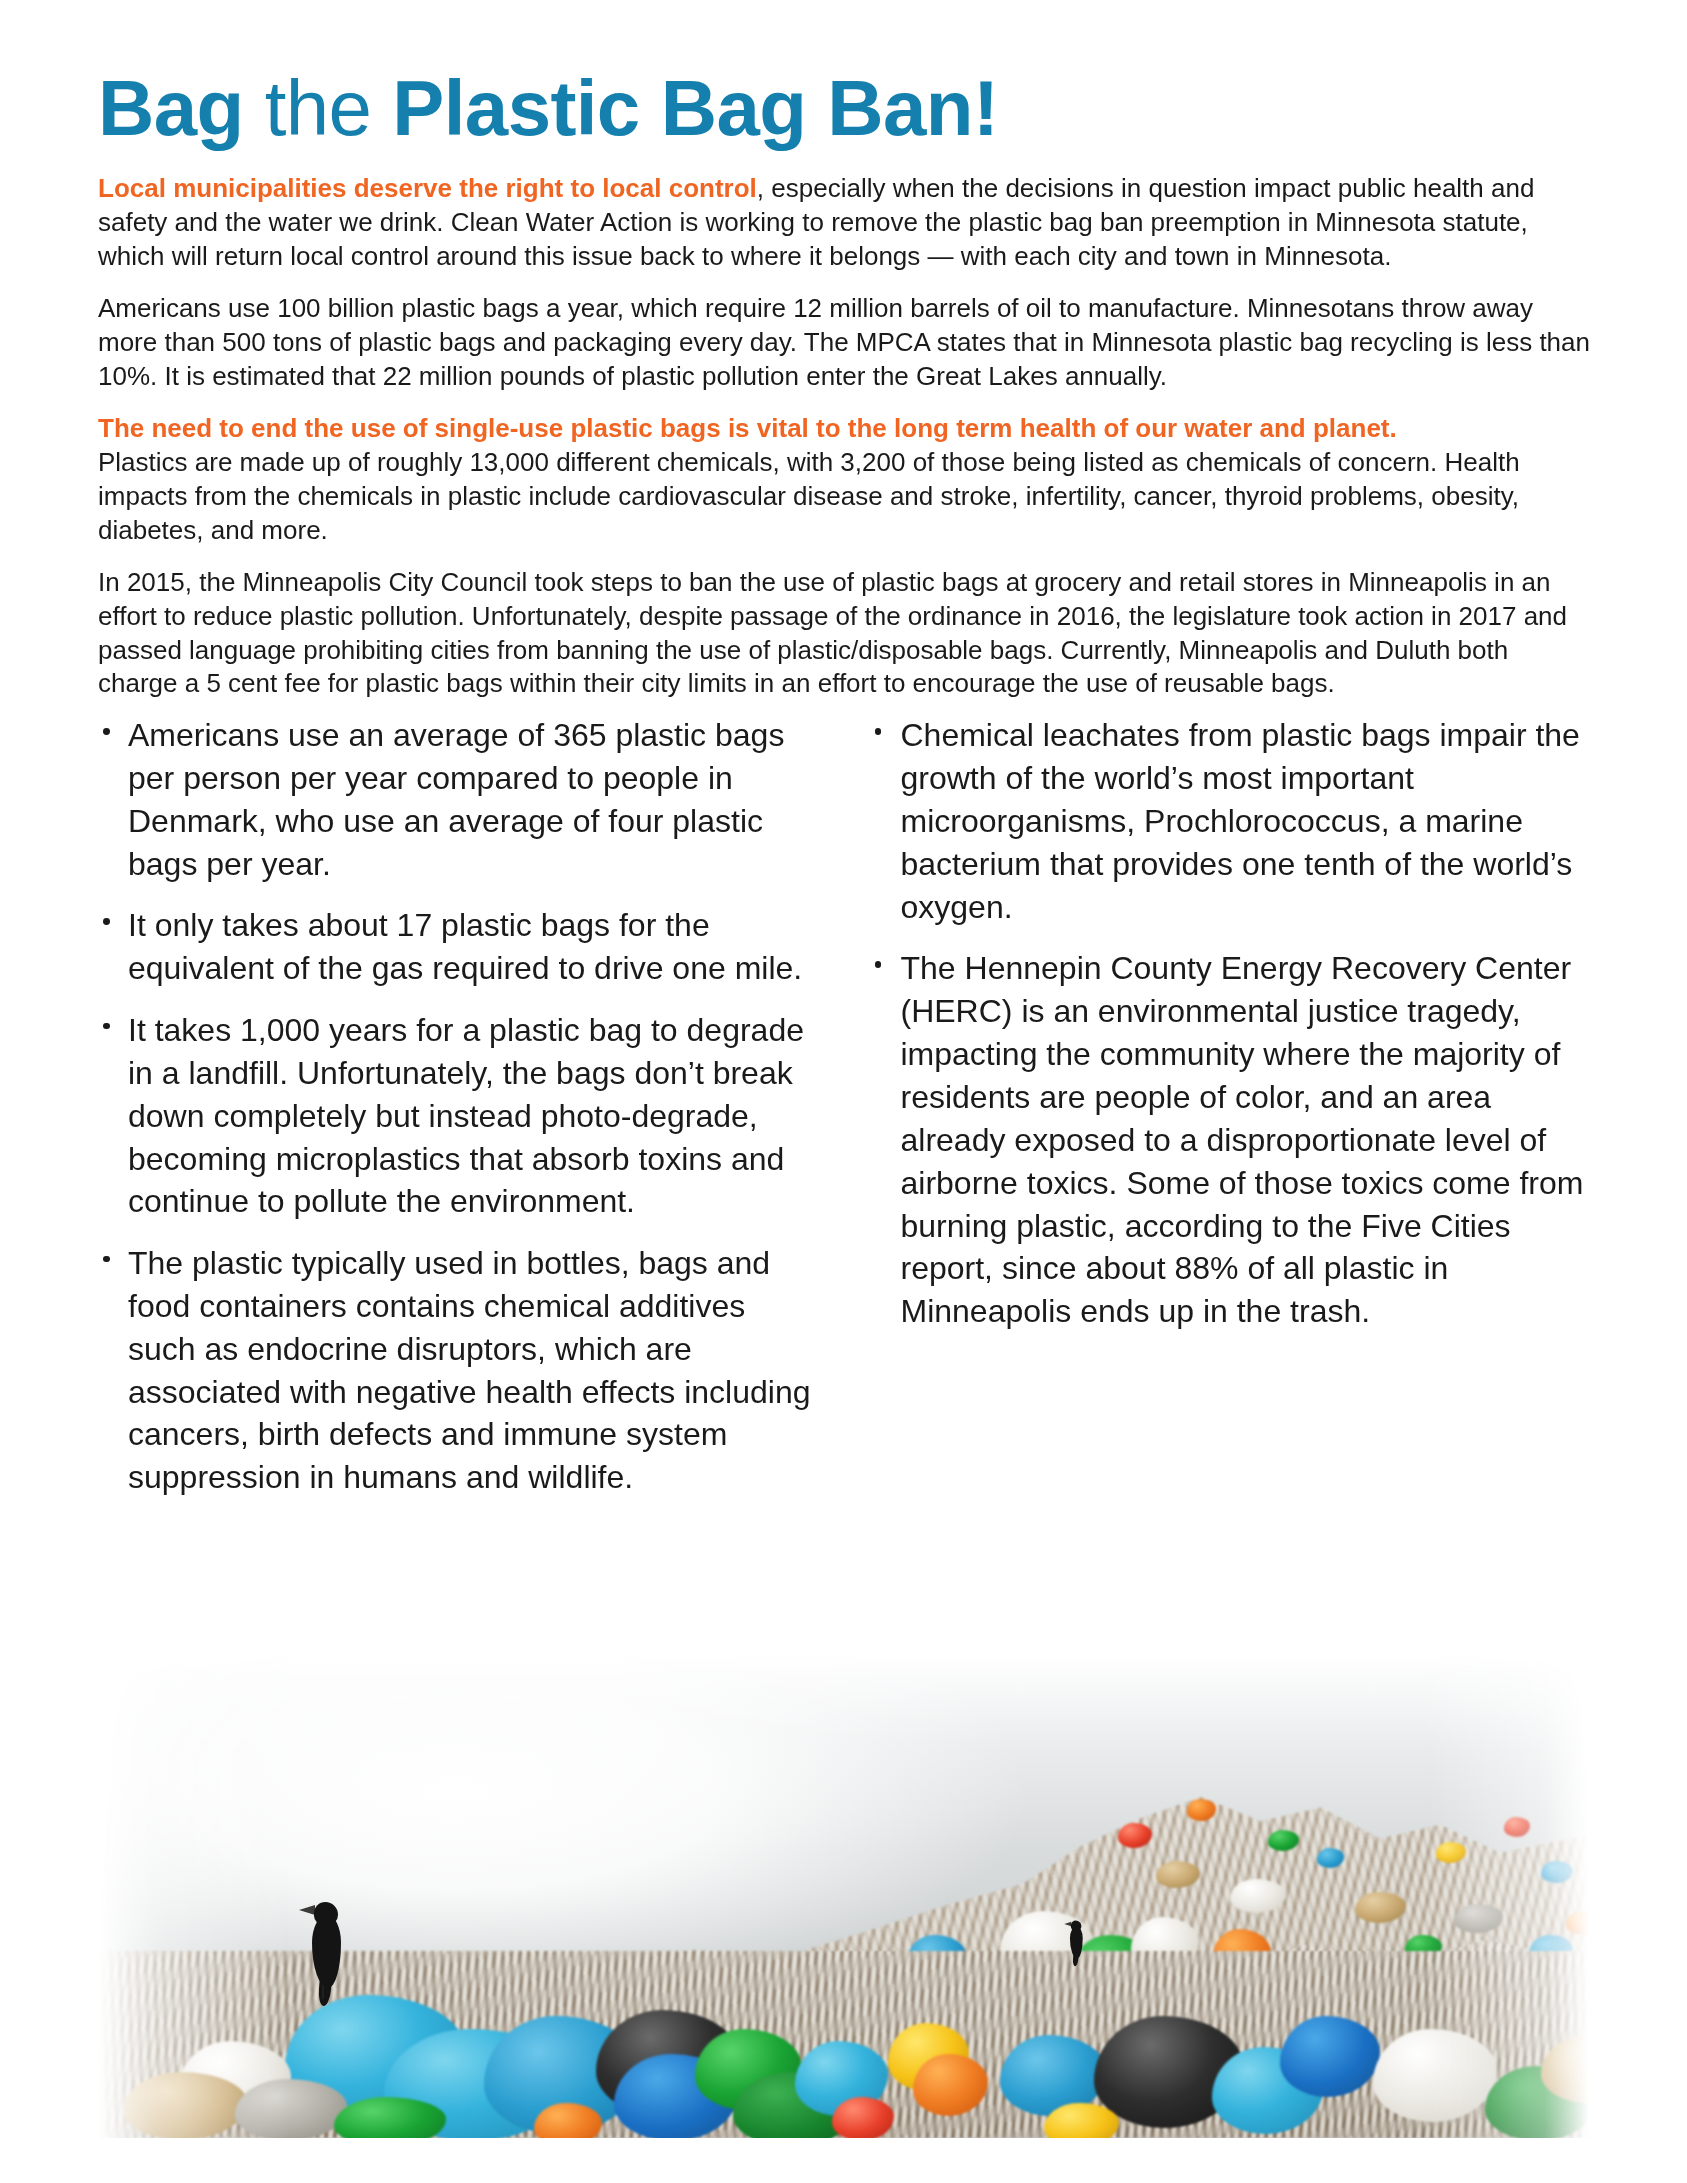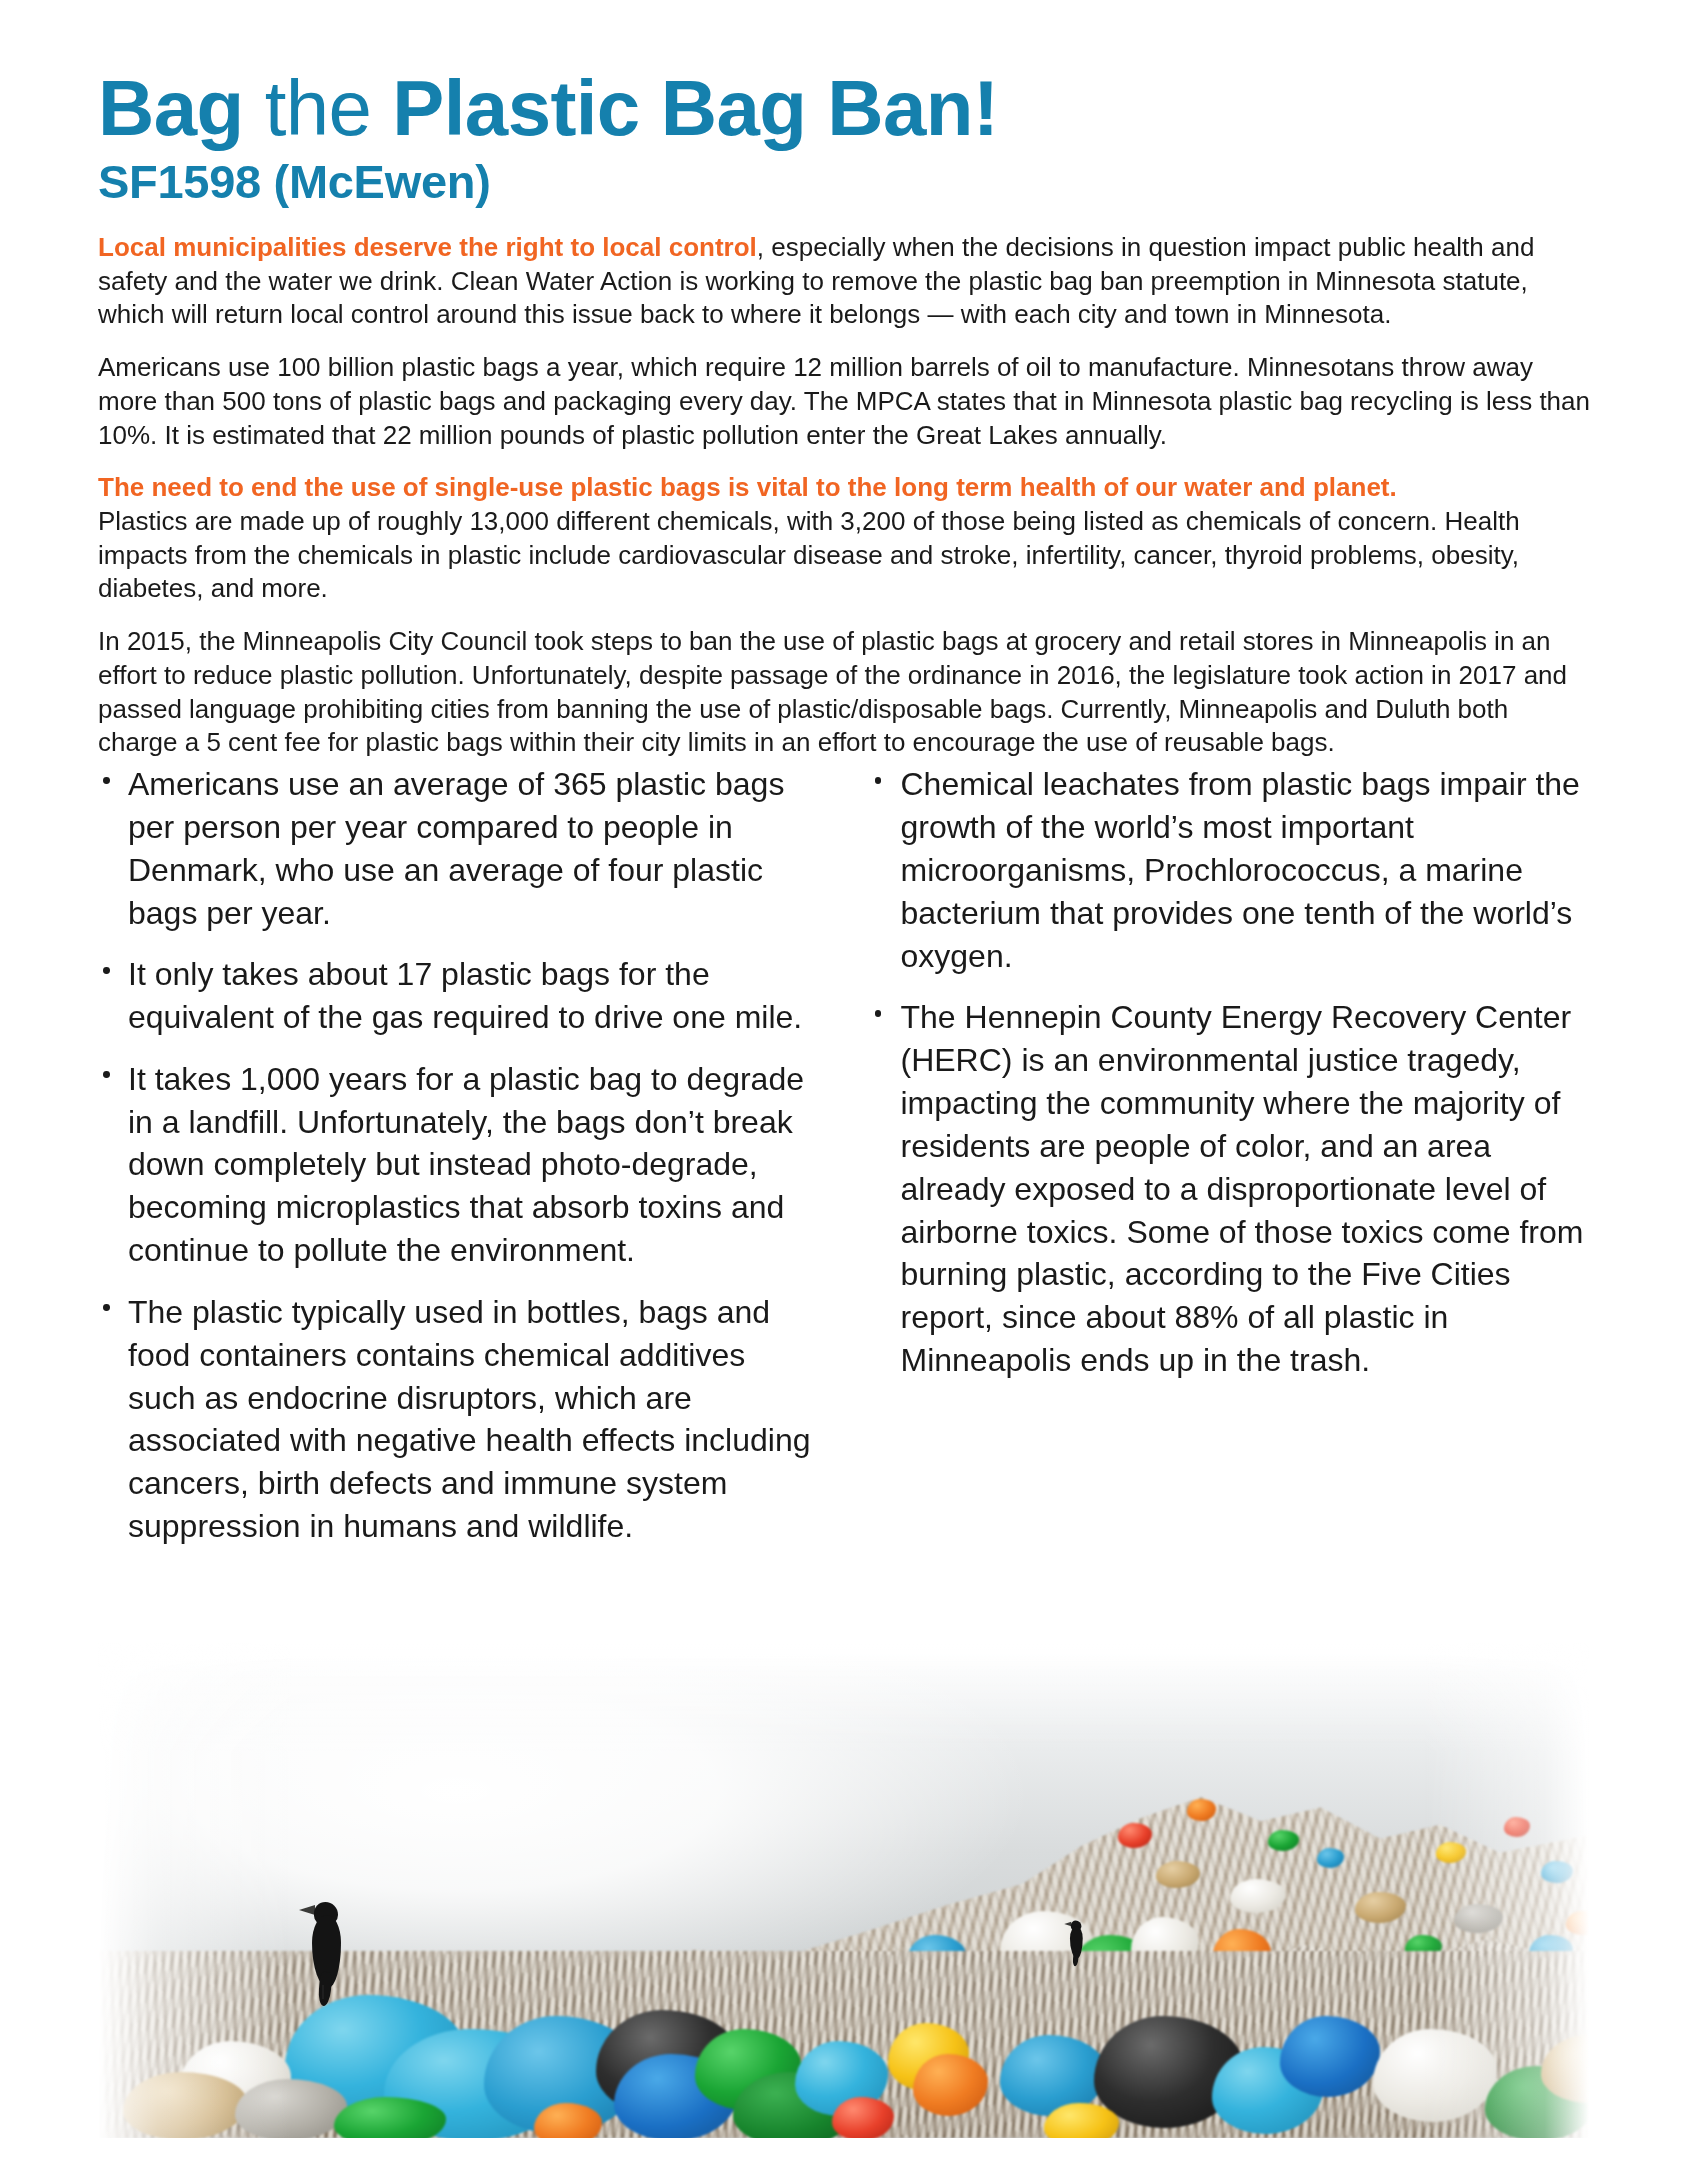--- a/index.html
+++ b/index.html
@@ -55,21 +55,21 @@
   .body-block {
     margin-top: 22.4px;
   }
   p.para {
     font-size: 26px;
     line-height: 1.30;
     margin: 0 0 18.7px 0;
     color: #1a1a1a;
     text-align: left;
   }
-  p.para:last-child { margin-bottom: 3px; }
+  p.para:last-child { margin-bottom: 13px; }
 
   .lead-orange {
     color: #f16522;
     font-weight: 700;
     text-align: center;
   }
   .heading-orange {
     color: #f16522;
     font-weight: 700;
     font-size: 26px;
@@ -260,21 +260,20 @@
 </head>
 <body>
 
 <div class="page">
 
   <div class="content">
 
     <h1 class="title">
       <span class="w-bold">Bag</span><span> </span><span class="w-light">the</span><span> </span><span class="w-bold">Plastic Bag Ban!</span>
     </h1>
-    <h2 class="subtitle">SF1598 (McEwen)</h2>
 
     <div class="body-block">
 
       <p class="para"><span class="lead-orange">Local municipalities deserve the right to local control</span><span>, especially when the decisions in question impact public health and safety and the water we drink. Clean Water Action is working to remove the plastic bag ban preemption in Minnesota statute, which will return local control around this issue back to where it belongs — with each city and town in Minnesota.</span></p>
 
       <p class="para">Americans use 100 billion plastic bags a year, which require 12 million barrels of oil to manufacture. Minnesotans throw away more than 500 tons of plastic bags and packaging every day. The MPCA states that in Minnesota plastic bag recycling is less than 10%. It is estimated that 22 million pounds of plastic pollution enter the Great Lakes annually.</p>
 
       <p class="para"><span class="heading-orange">The need to end the use of single-use plastic bags is vital to the long term health of our water and planet.</span><span>Plastics are made up of roughly 13,000 different chemicals, with 3,200 of those being listed as chemicals of concern. Health impacts from the chemicals in plastic include cardiovascular disease and stroke, infertility, cancer, thyroid problems, obesity, diabetes, and more.</span></p>
 
       <p class="para">In 2015, the Minneapolis City Council took steps to ban the use of plastic bags at grocery and retail stores in Minneapolis in an effort to reduce plastic pollution. Unfortunately, despite passage of the ordinance in 2016, the legislature took action in 2017 and passed language prohibiting cities from banning the use of plastic/disposable bags. Currently, Minneapolis and Duluth both charge a 5 cent fee for plastic bags within their city limits in an effort to encourage the use of reusable bags.</p>

